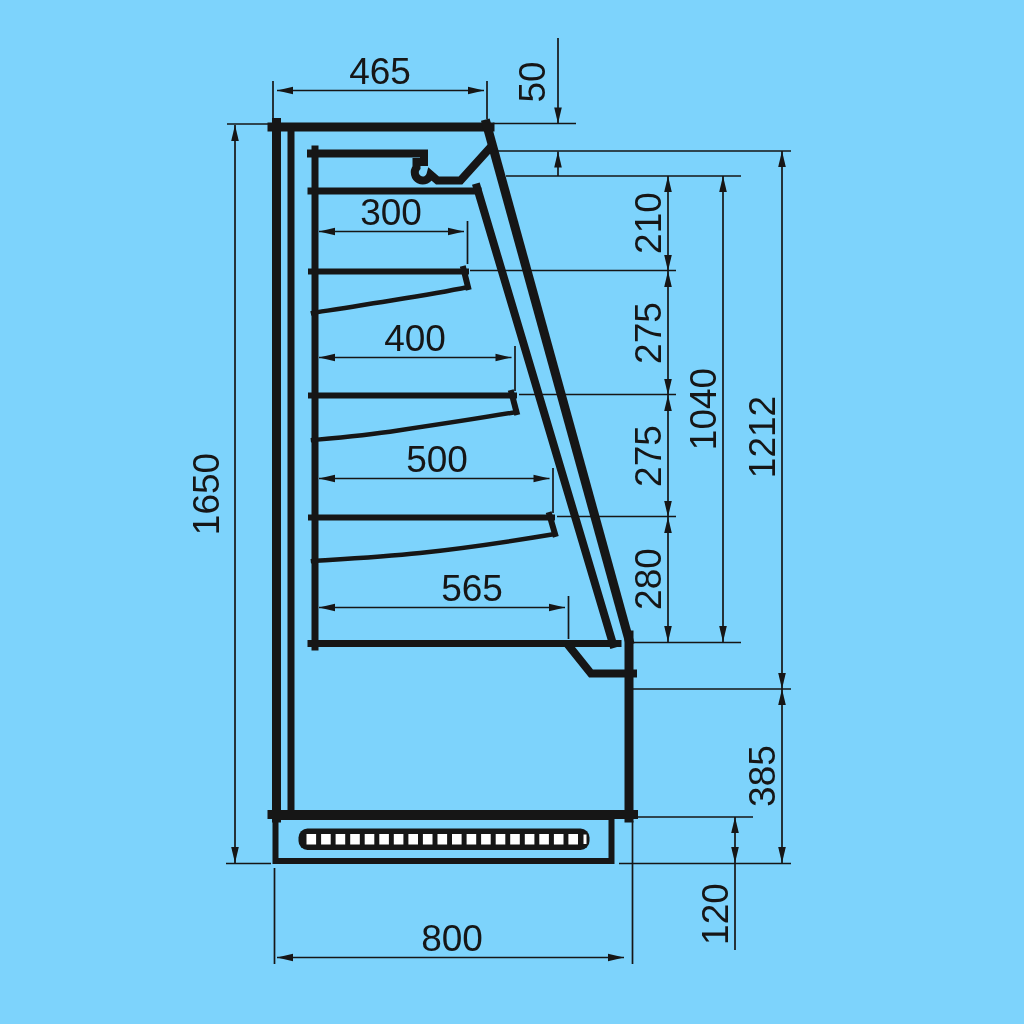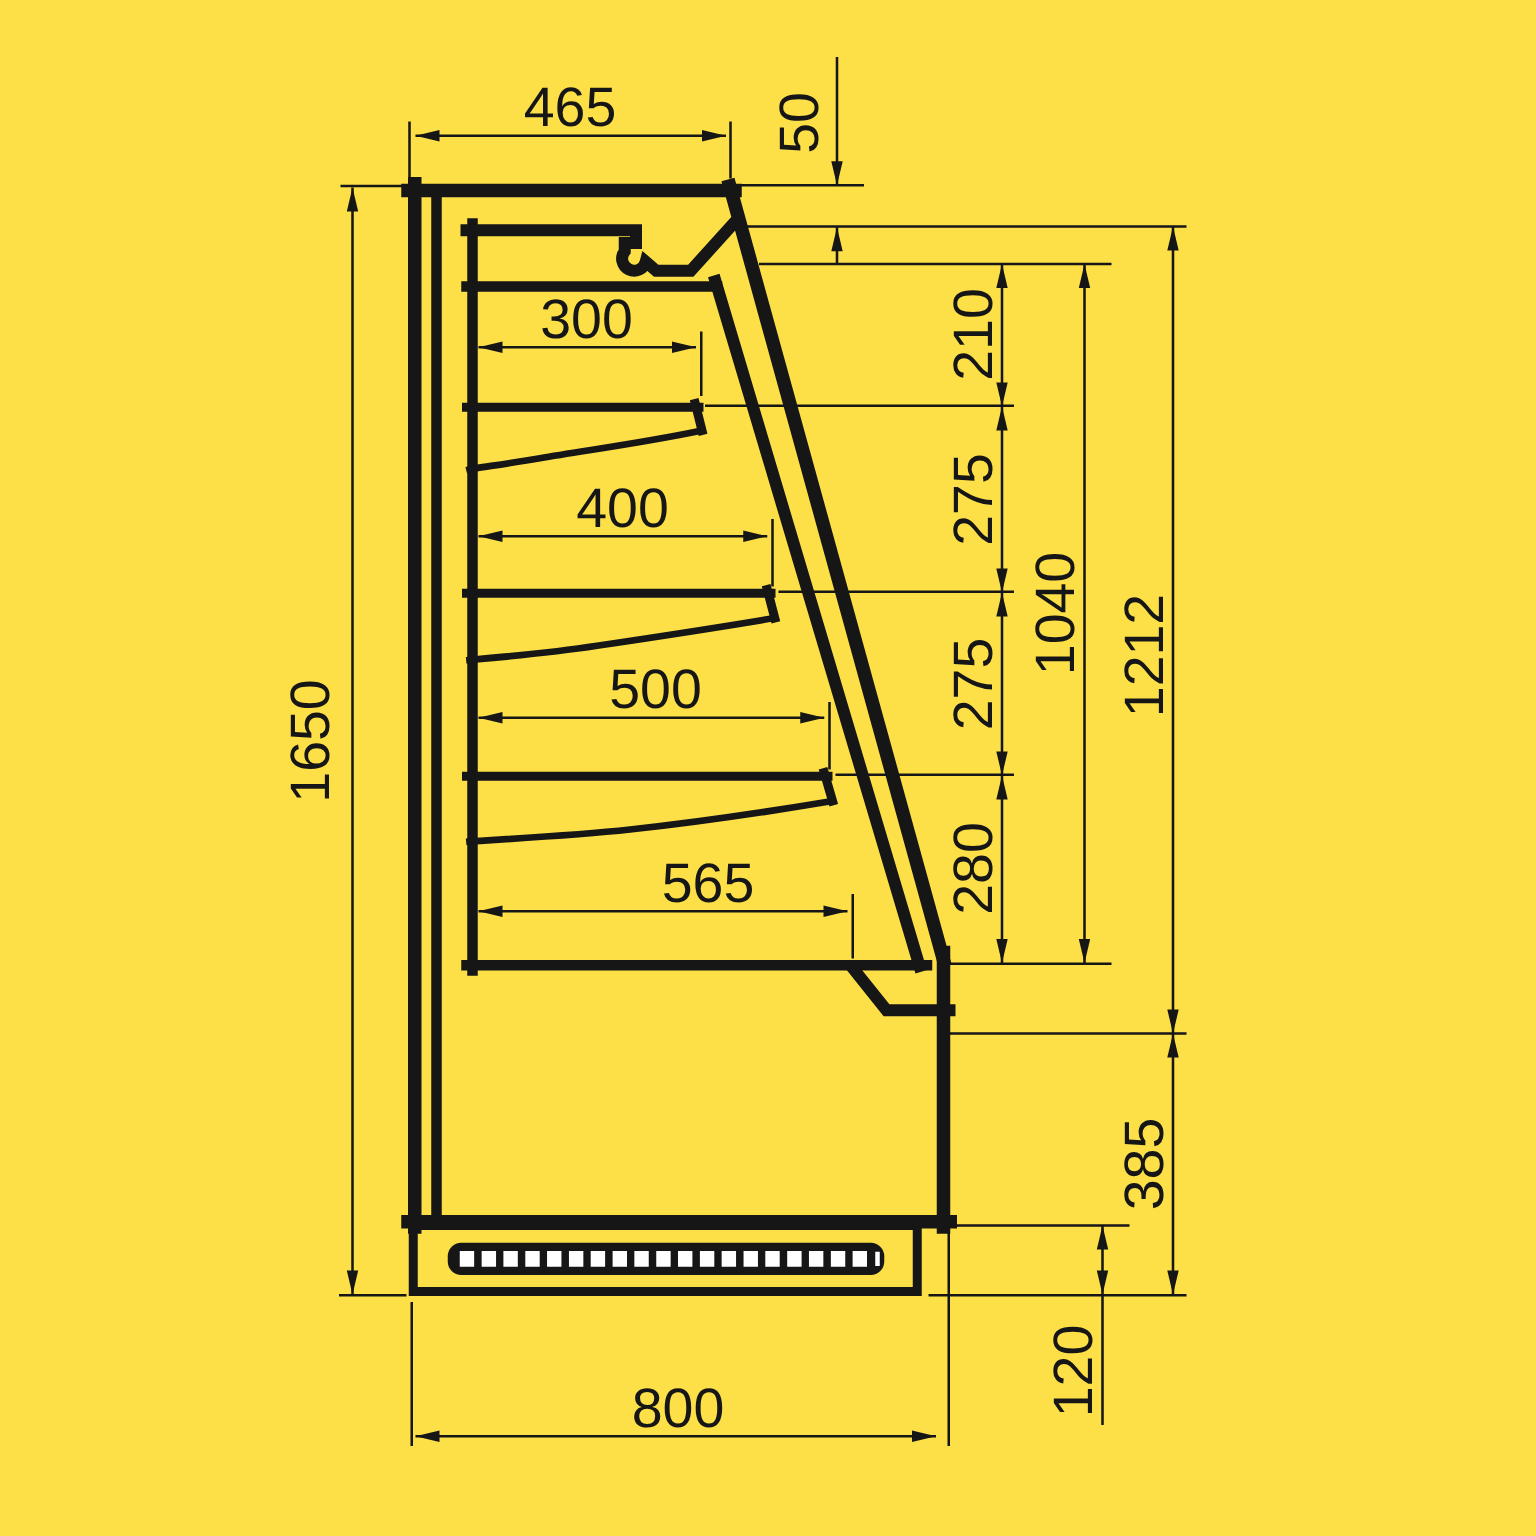--- a/index.html
+++ b/index.html
@@ -1,16 +1,16 @@
 <!DOCTYPE html>
 <html><head>
 <meta charset="utf-8">
 <style>
   html,body{margin:0;padding:0;background:#ffffff;}
-  .stage{width:1024px;height:1024px;background:#fde047;position:relative;overflow:hidden;}
+  .stage{width:1024px;height:1024px;background:#7dd3fc;position:relative;overflow:hidden;}
   svg{display:block;}
   .heavy{stroke:#161616;fill:none;stroke-linecap:square;stroke-linejoin:miter;}
   .thin{stroke:#161616;stroke-width:1.7;fill:none;stroke-linecap:butt;}
   .dimtext{font-family:"Liberation Sans", sans-serif;font-size:37px;fill:#161616;}
   .fillblk{fill:#161616;stroke:none;}
   .fillwht{fill:#ffffff;stroke:none;}
 </style>
 </head>
 <body>
 

